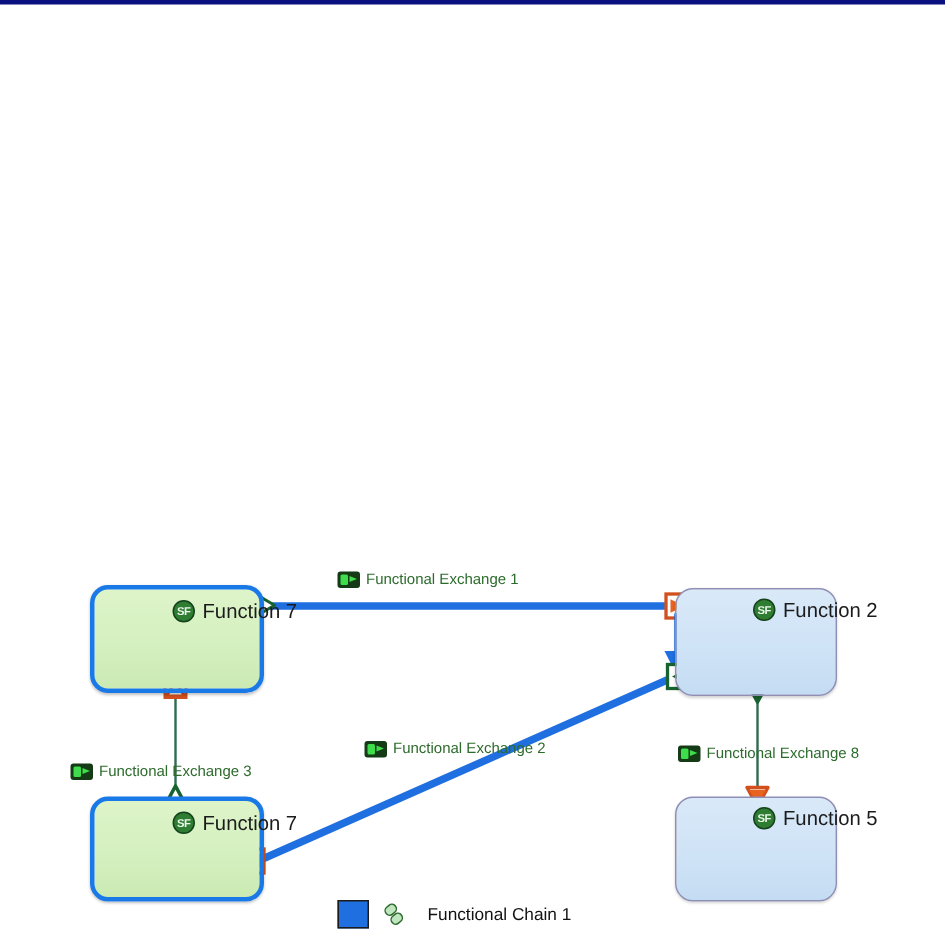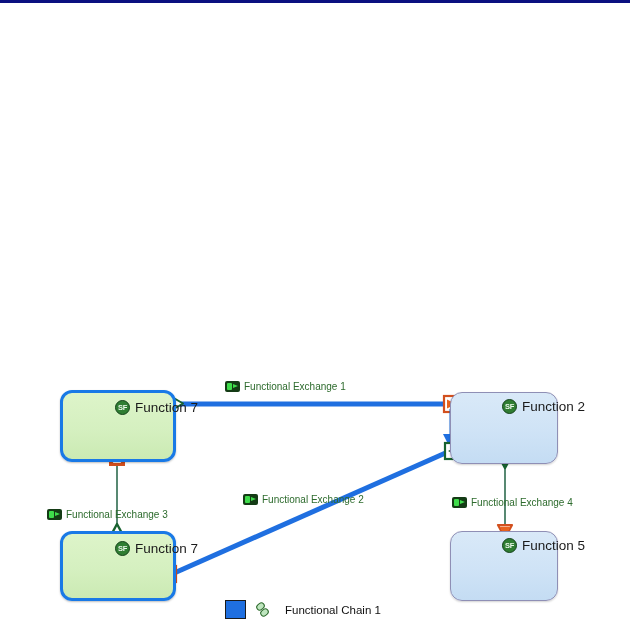--- a/index.html
+++ b/index.html
@@ -212,20 +212,20 @@
   <span>Functional Exchange 2</span>
 </div>
 
 <div class="edge-label" style="left:47px;top:497px;margin-top:12px;">
   <span class="fe-icon"></span>
   <span>Functional Exchange 3</span>
 </div>
 
 <div class="edge-label" style="left:452px;top:497px;">
   <span class="fe-icon"></span>
-  <span>Functional Exchange 4</span>
+  <span>Functional Exchange 8</span>
 </div>
 
 <div class="legend" style="left:225px;top:600px;">
   <span class="legend-swatch"></span>
   <span class="legend-chain"></span>
   <span>Functional Chain 1</span>
 </div>
 
 </body></html>

